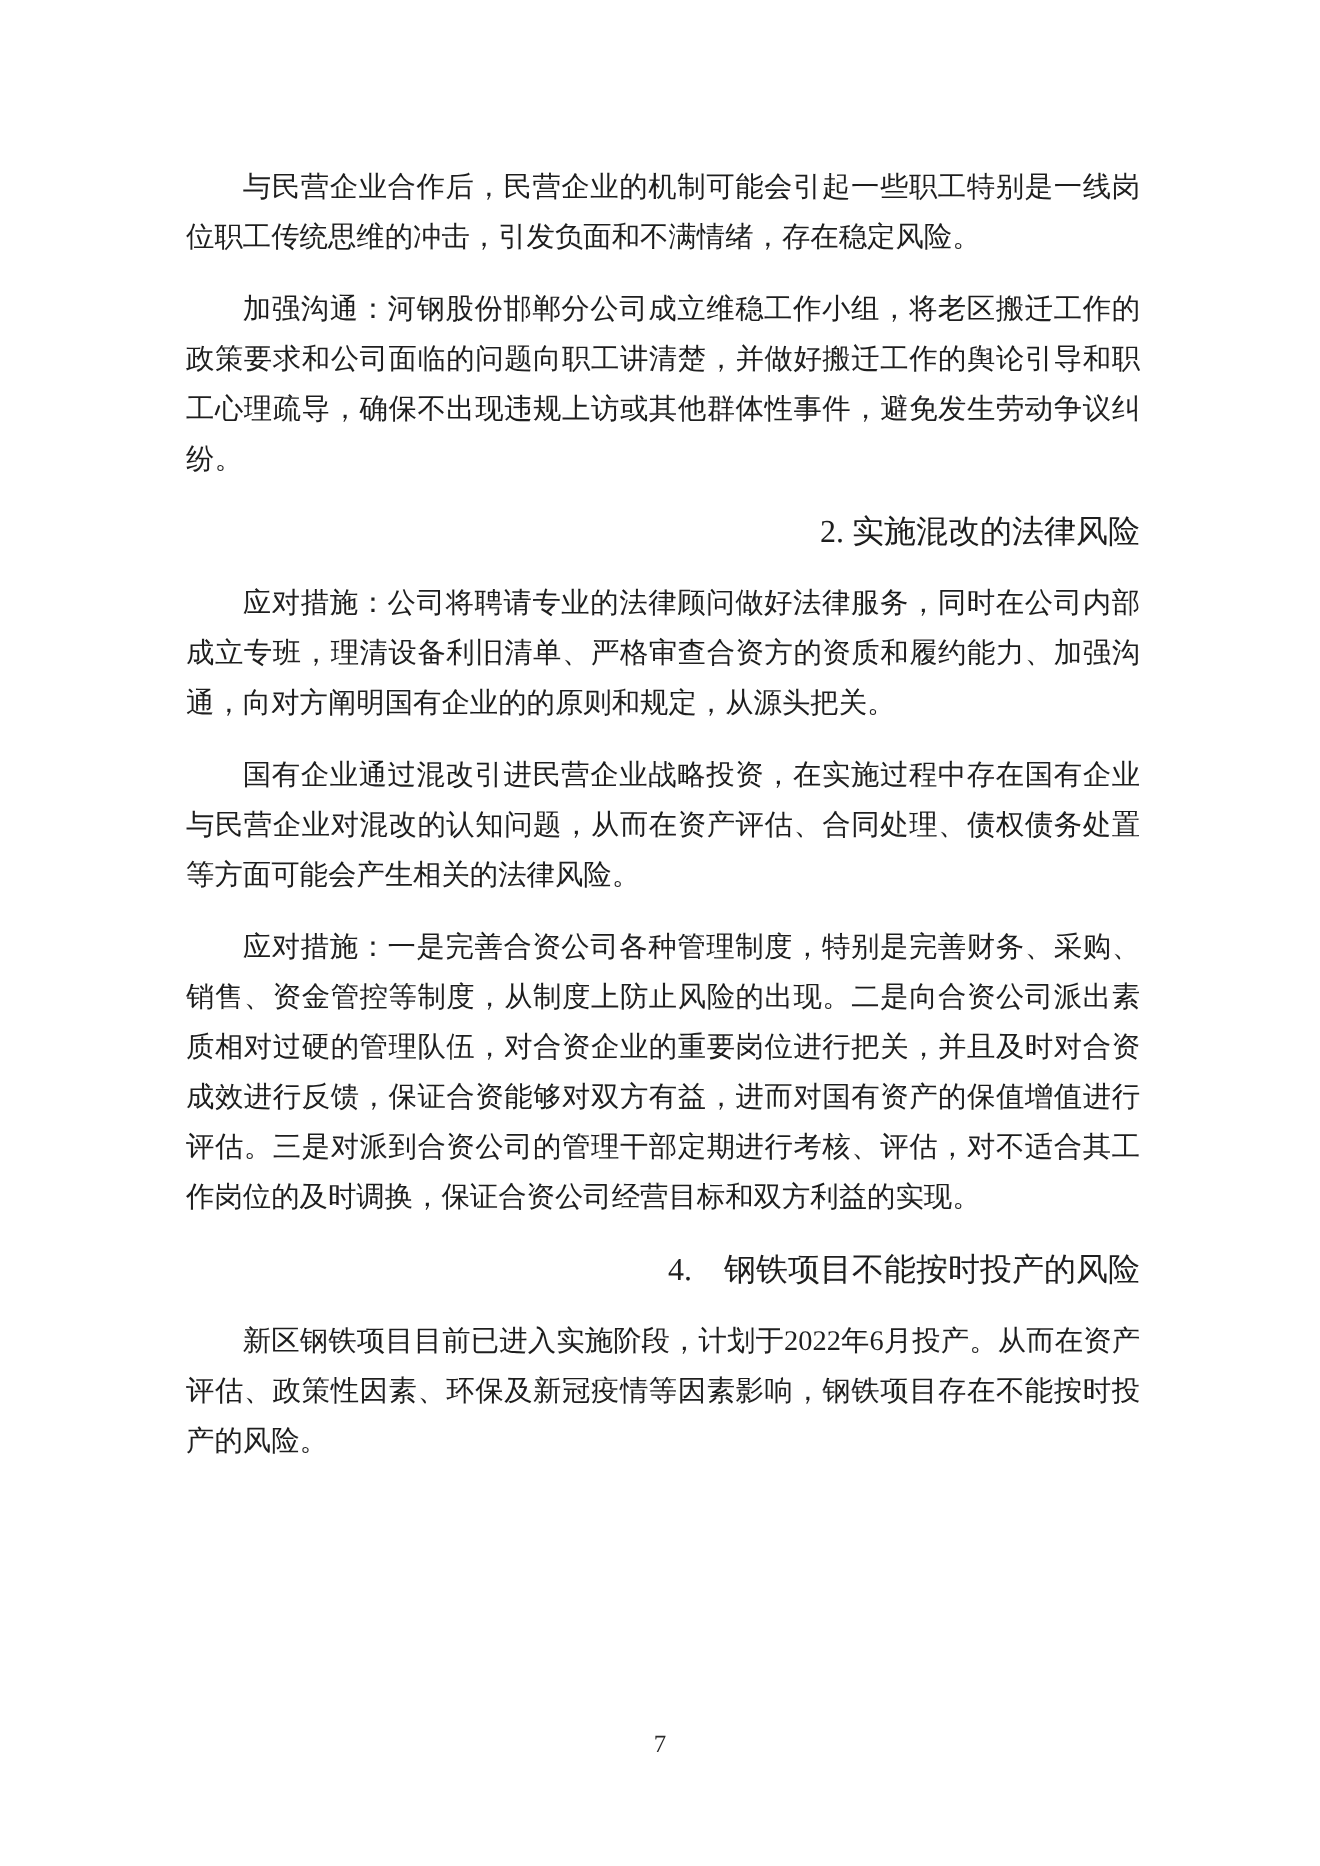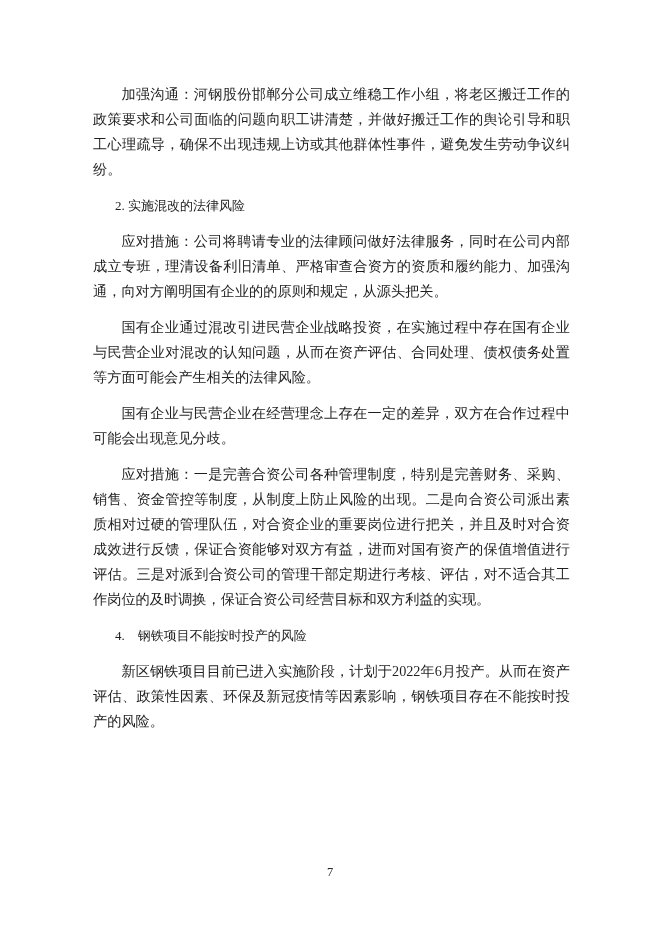--- a/index.html
+++ b/index.html
@@ -24,46 +24,46 @@
   }
   .para {
     font-size: 14.2px;
     line-height: 25px;
     margin: 0 0 11px 0;
     text-align: justify;
     text-indent: 2em;
     word-break: break-all;
   }
   .heading {
-    font-size: 13px;
+    font-size: 16px;
     line-height: 25px;
     margin: 0 0 11px 0;
-    text-align: left;
+    text-align: right;
     text-indent: 1.7em;
     white-space: pre-wrap;
   }
   .page-number {
     position: absolute;
     top: 863px;
     left: 0;
     width: 100%;
     text-align: center;
     font-size: 12.5px;
     line-height: 18px;
     color: #2a2a2a;
   }
 </style>
 </head>
 <body>
 
 <div class="page">
   <div class="content">
+    <p class="para">与民营企业合作后，民营企业的机制可能会引起一些职工特别是一线岗位职工传统思维的冲击，引发负面和不满情绪，存在稳定风险。</p>
     <p class="para">加强沟通：河钢股份邯郸分公司成立维稳工作小组，将老区搬迁工作的政策要求和公司面临的问题向职工讲清楚，并做好搬迁工作的舆论引导和职工心理疏导，确保不出现违规上访或其他群体性事件，避免发生劳动争议纠纷。</p>
     <p class="heading">2. 实施混改的法律风险</p>
     <p class="para">应对措施：公司将聘请专业的法律顾问做好法律服务，同时在公司内部成立专班，理清设备利旧清单、严格审查合资方的资质和履约能力、加强沟通，向对方阐明国有企业的的原则和规定，从源头把关。</p>
     <p class="para">国有企业通过混改引进民营企业战略投资，在实施过程中存在国有企业与民营企业对混改的认知问题，从而在资产评估、合同处理、债权债务处置等方面可能会产生相关的法律风险。</p>
-    <p class="para">国有企业与民营企业在经营理念上存在一定的差异，双方在合作过程中可能会出现意见分歧。</p>
     <p class="para">应对措施：一是完善合资公司各种管理制度，特别是完善财务、采购、销售、资金管控等制度，从制度上防止风险的出现。二是向合资公司派出素质相对过硬的管理队伍，对合资企业的重要岗位进行把关，并且及时对合资成效进行反馈，保证合资能够对双方有益，进而对国有资产的保值增值进行评估。三是对派到合资公司的管理干部定期进行考核、评估，对不适合其工作岗位的及时调换，保证合资公司经营目标和双方利益的实现。</p>
     <p class="heading">4.　钢铁项目不能按时投产的风险</p>
     <p class="para">新区钢铁项目目前已进入实施阶段，计划于2022年6月投产。从而在资产评估、政策性因素、环保及新冠疫情等因素影响，钢铁项目存在不能按时投产的风险。</p>
   </div>
   <div class="page-number">7</div>
 </div>
 
 </body></html>

